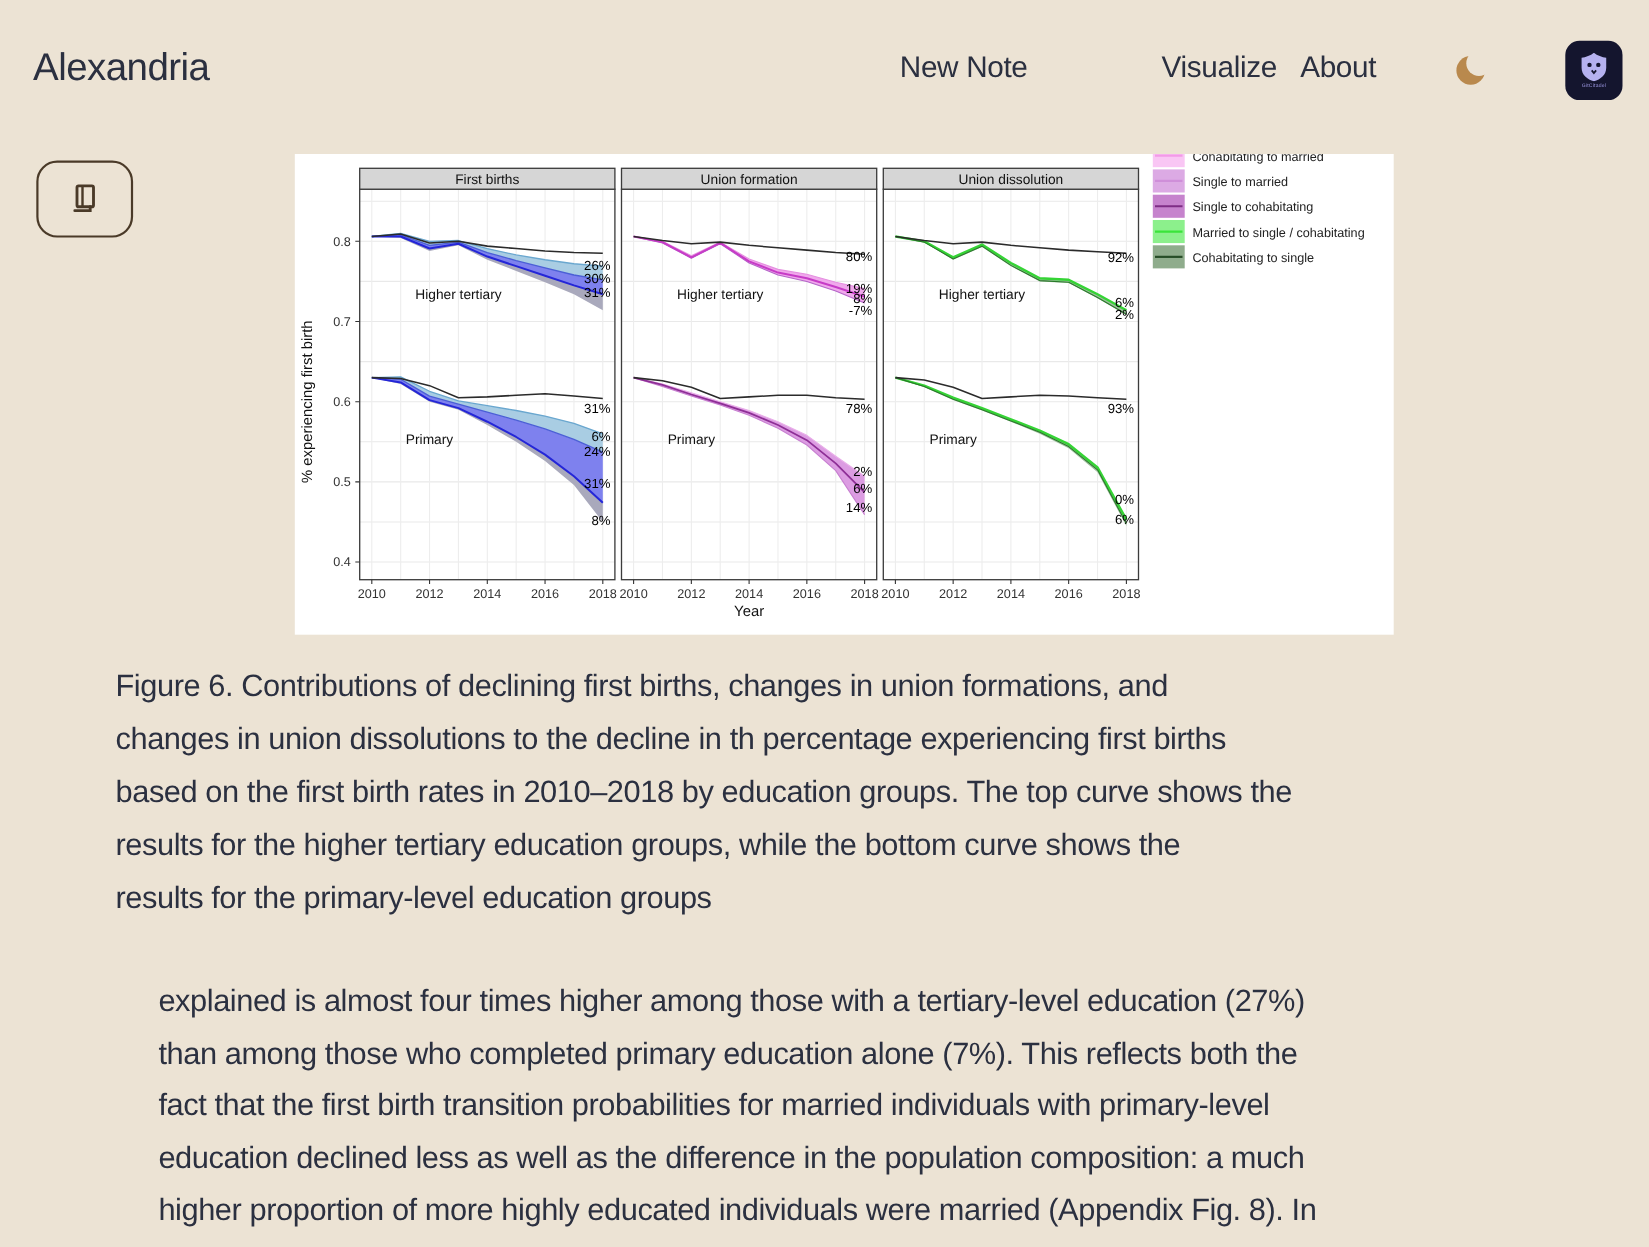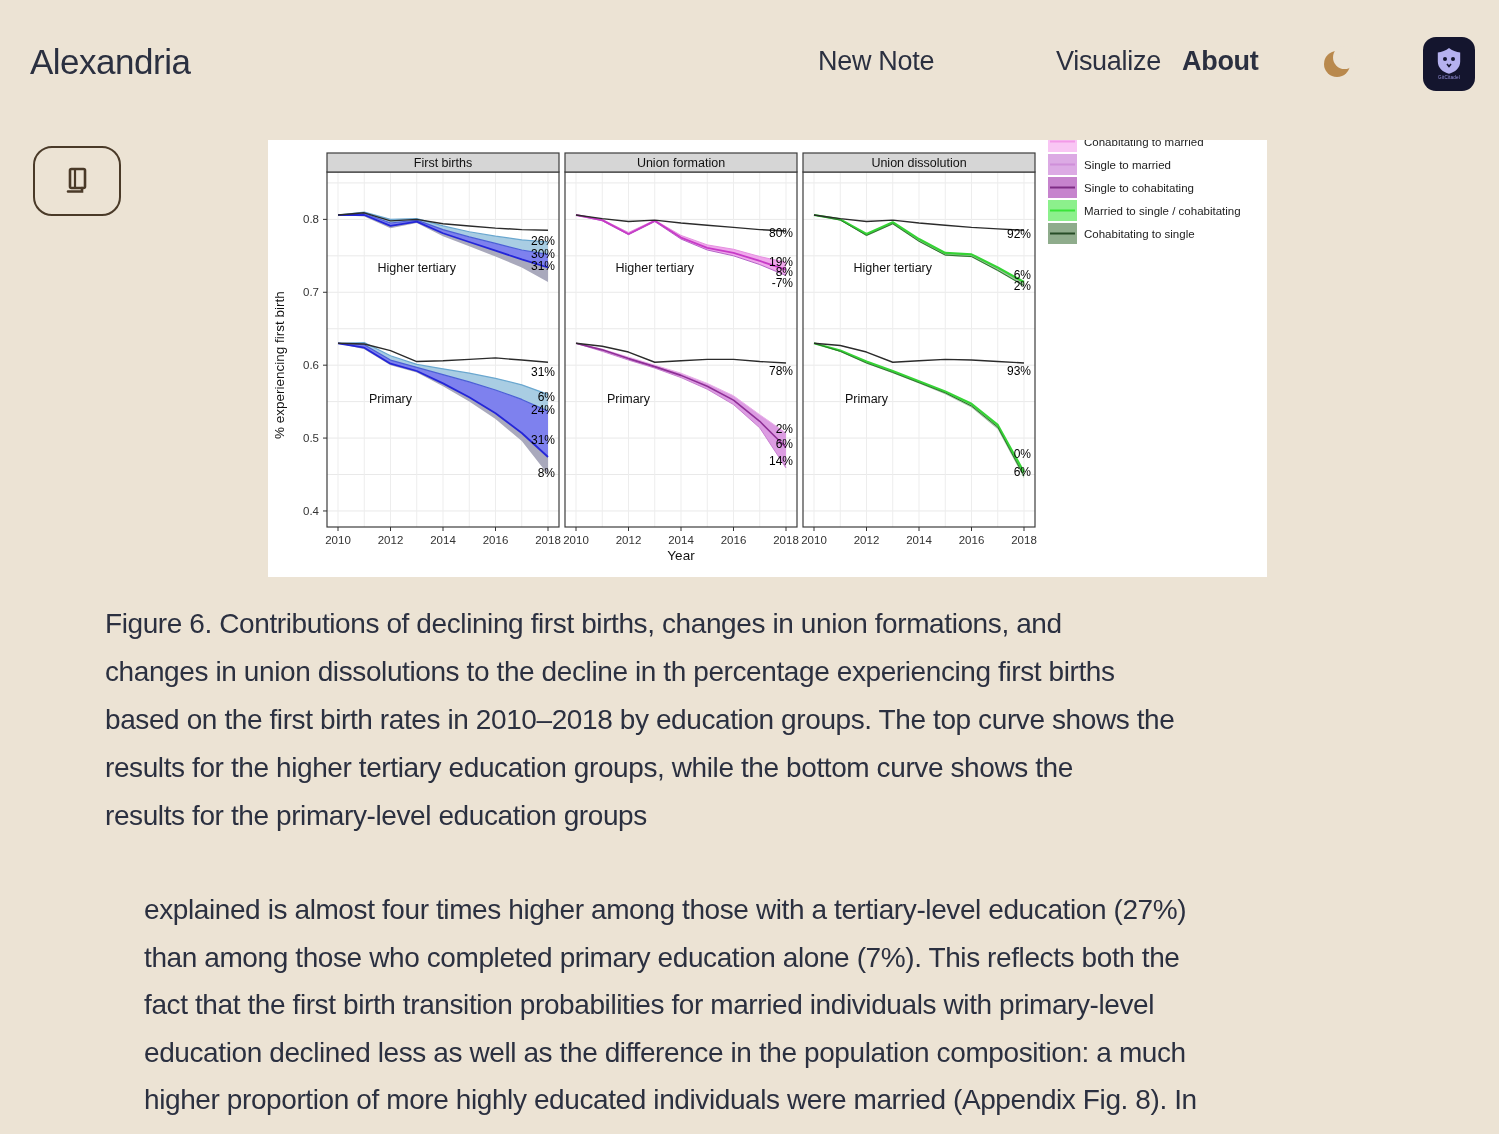--- a/index.html
+++ b/index.html
@@ -2,21 +2,21 @@
 <html><head>
 <meta charset="utf-8">
 <style>
   html,body{margin:0;padding:0;}
   body{background:#ece3d4;font-family:"Liberation Sans",sans-serif;}
   #page{position:relative;width:1499px;height:1134px;background:#ece3d4;overflow:hidden;}
   .brand{position:absolute;left:30px;top:42px;font-size:35px;color:#2b3040;letter-spacing:-0.5px;}
   .nav-item{position:absolute;top:46px;font-size:27px;color:#2b3040;cursor:pointer;letter-spacing:-0.3px;}
   #nav-new-note{left:818px;}
   #nav-visualize{left:1056px;}
-  #nav-about{left:1182px;font-weight:bold;}
+  #nav-about{left:1182px;}
   .moon-wrap{position:absolute;left:1322px;top:45px;width:36px;height:36px;cursor:pointer;}
   .logo-tile{position:absolute;left:1423px;top:37px;width:52px;height:54px;background:#14152e;border-radius:13px;cursor:pointer;display:flex;flex-direction:column;align-items:center;justify-content:center;}
   .logo-label{font-size:4.6px;color:#9b96e0;margin-top:1px;letter-spacing:0.2px;}
   .reader-btn{position:absolute;left:33px;top:146px;width:84px;height:66px;border:2.5px solid #4a3a28;border-radius:19px;background:transparent;display:flex;align-items:center;justify-content:center;cursor:pointer;}
   .figure-box{position:absolute;left:268px;top:140px;width:999px;height:437px;background:#ffffff;}
   .figure-box svg{display:block;overflow:hidden;}
   .caption{position:absolute;left:105px;top:600px;width:1300px;font-size:28px;line-height:48px;color:#2b3040;letter-spacing:-0.4px;white-space:pre-line;}
   .body-text{position:absolute;left:144px;top:886px;width:1340px;text-align:left;font-size:28px;line-height:47.5px;color:#2b3040;letter-spacing:-0.4px;white-space:pre-line;}
   svg text{font-family:"Liberation Sans",sans-serif;}
 </style>

